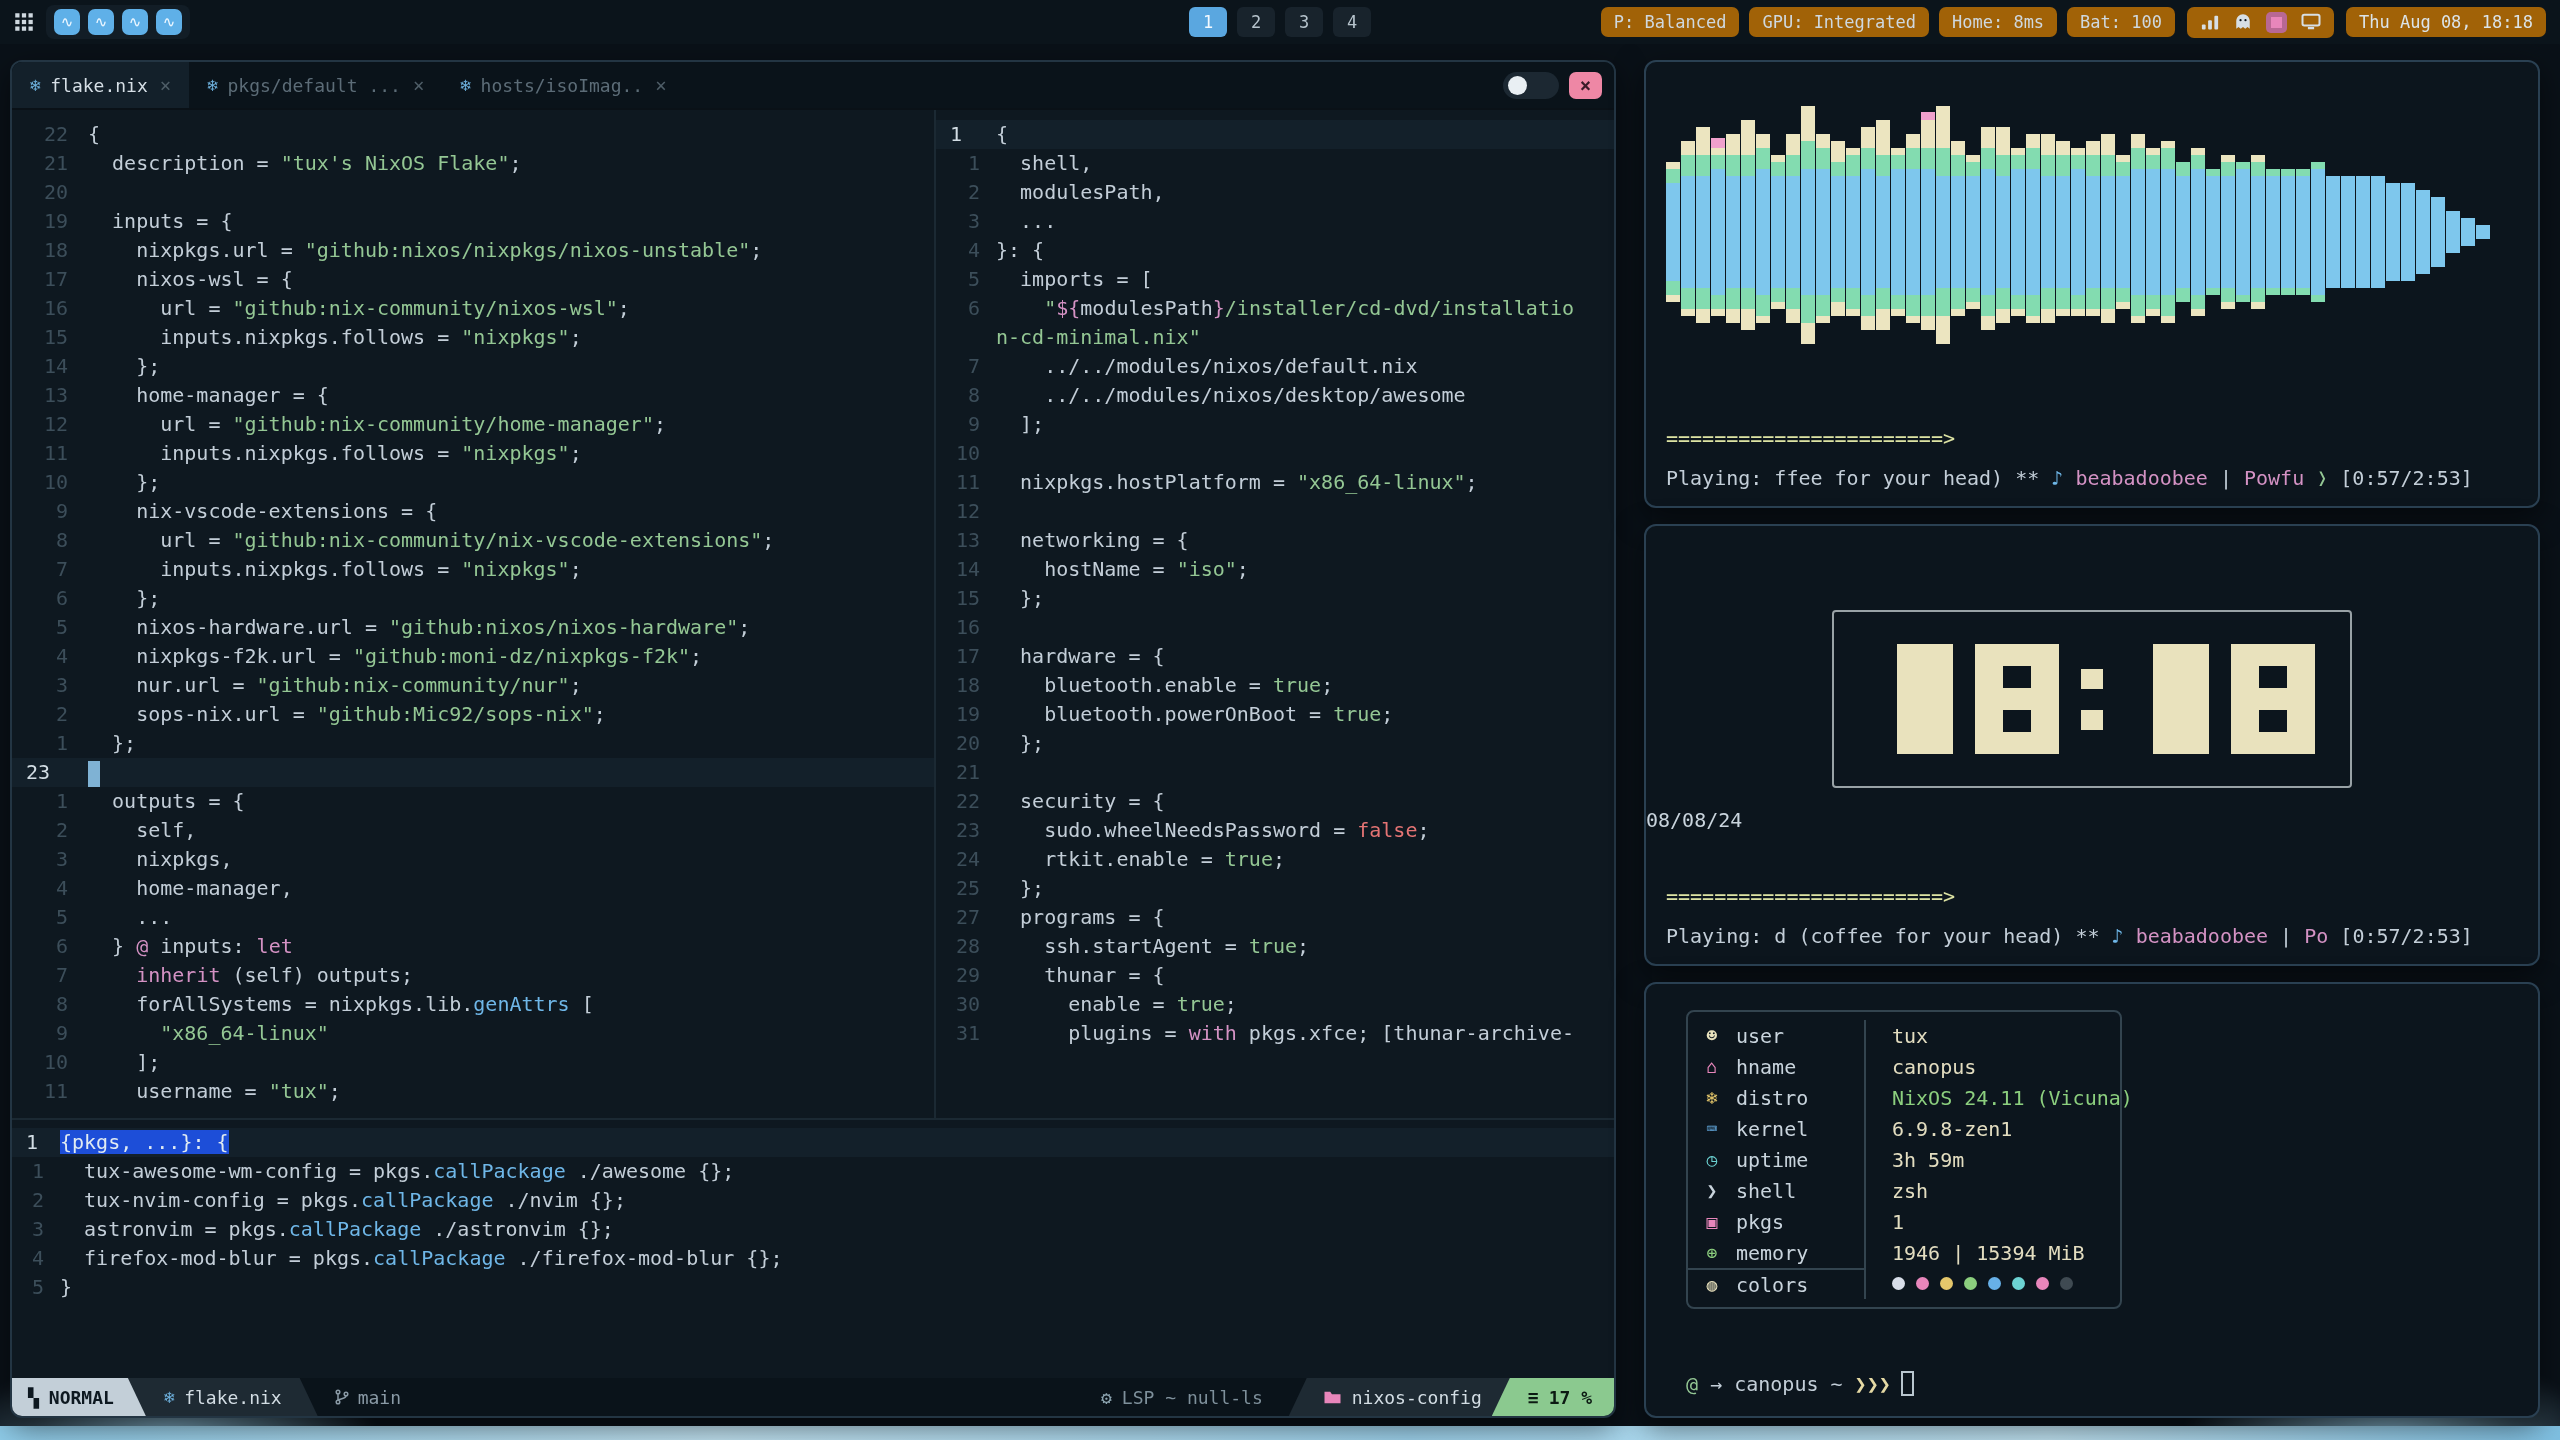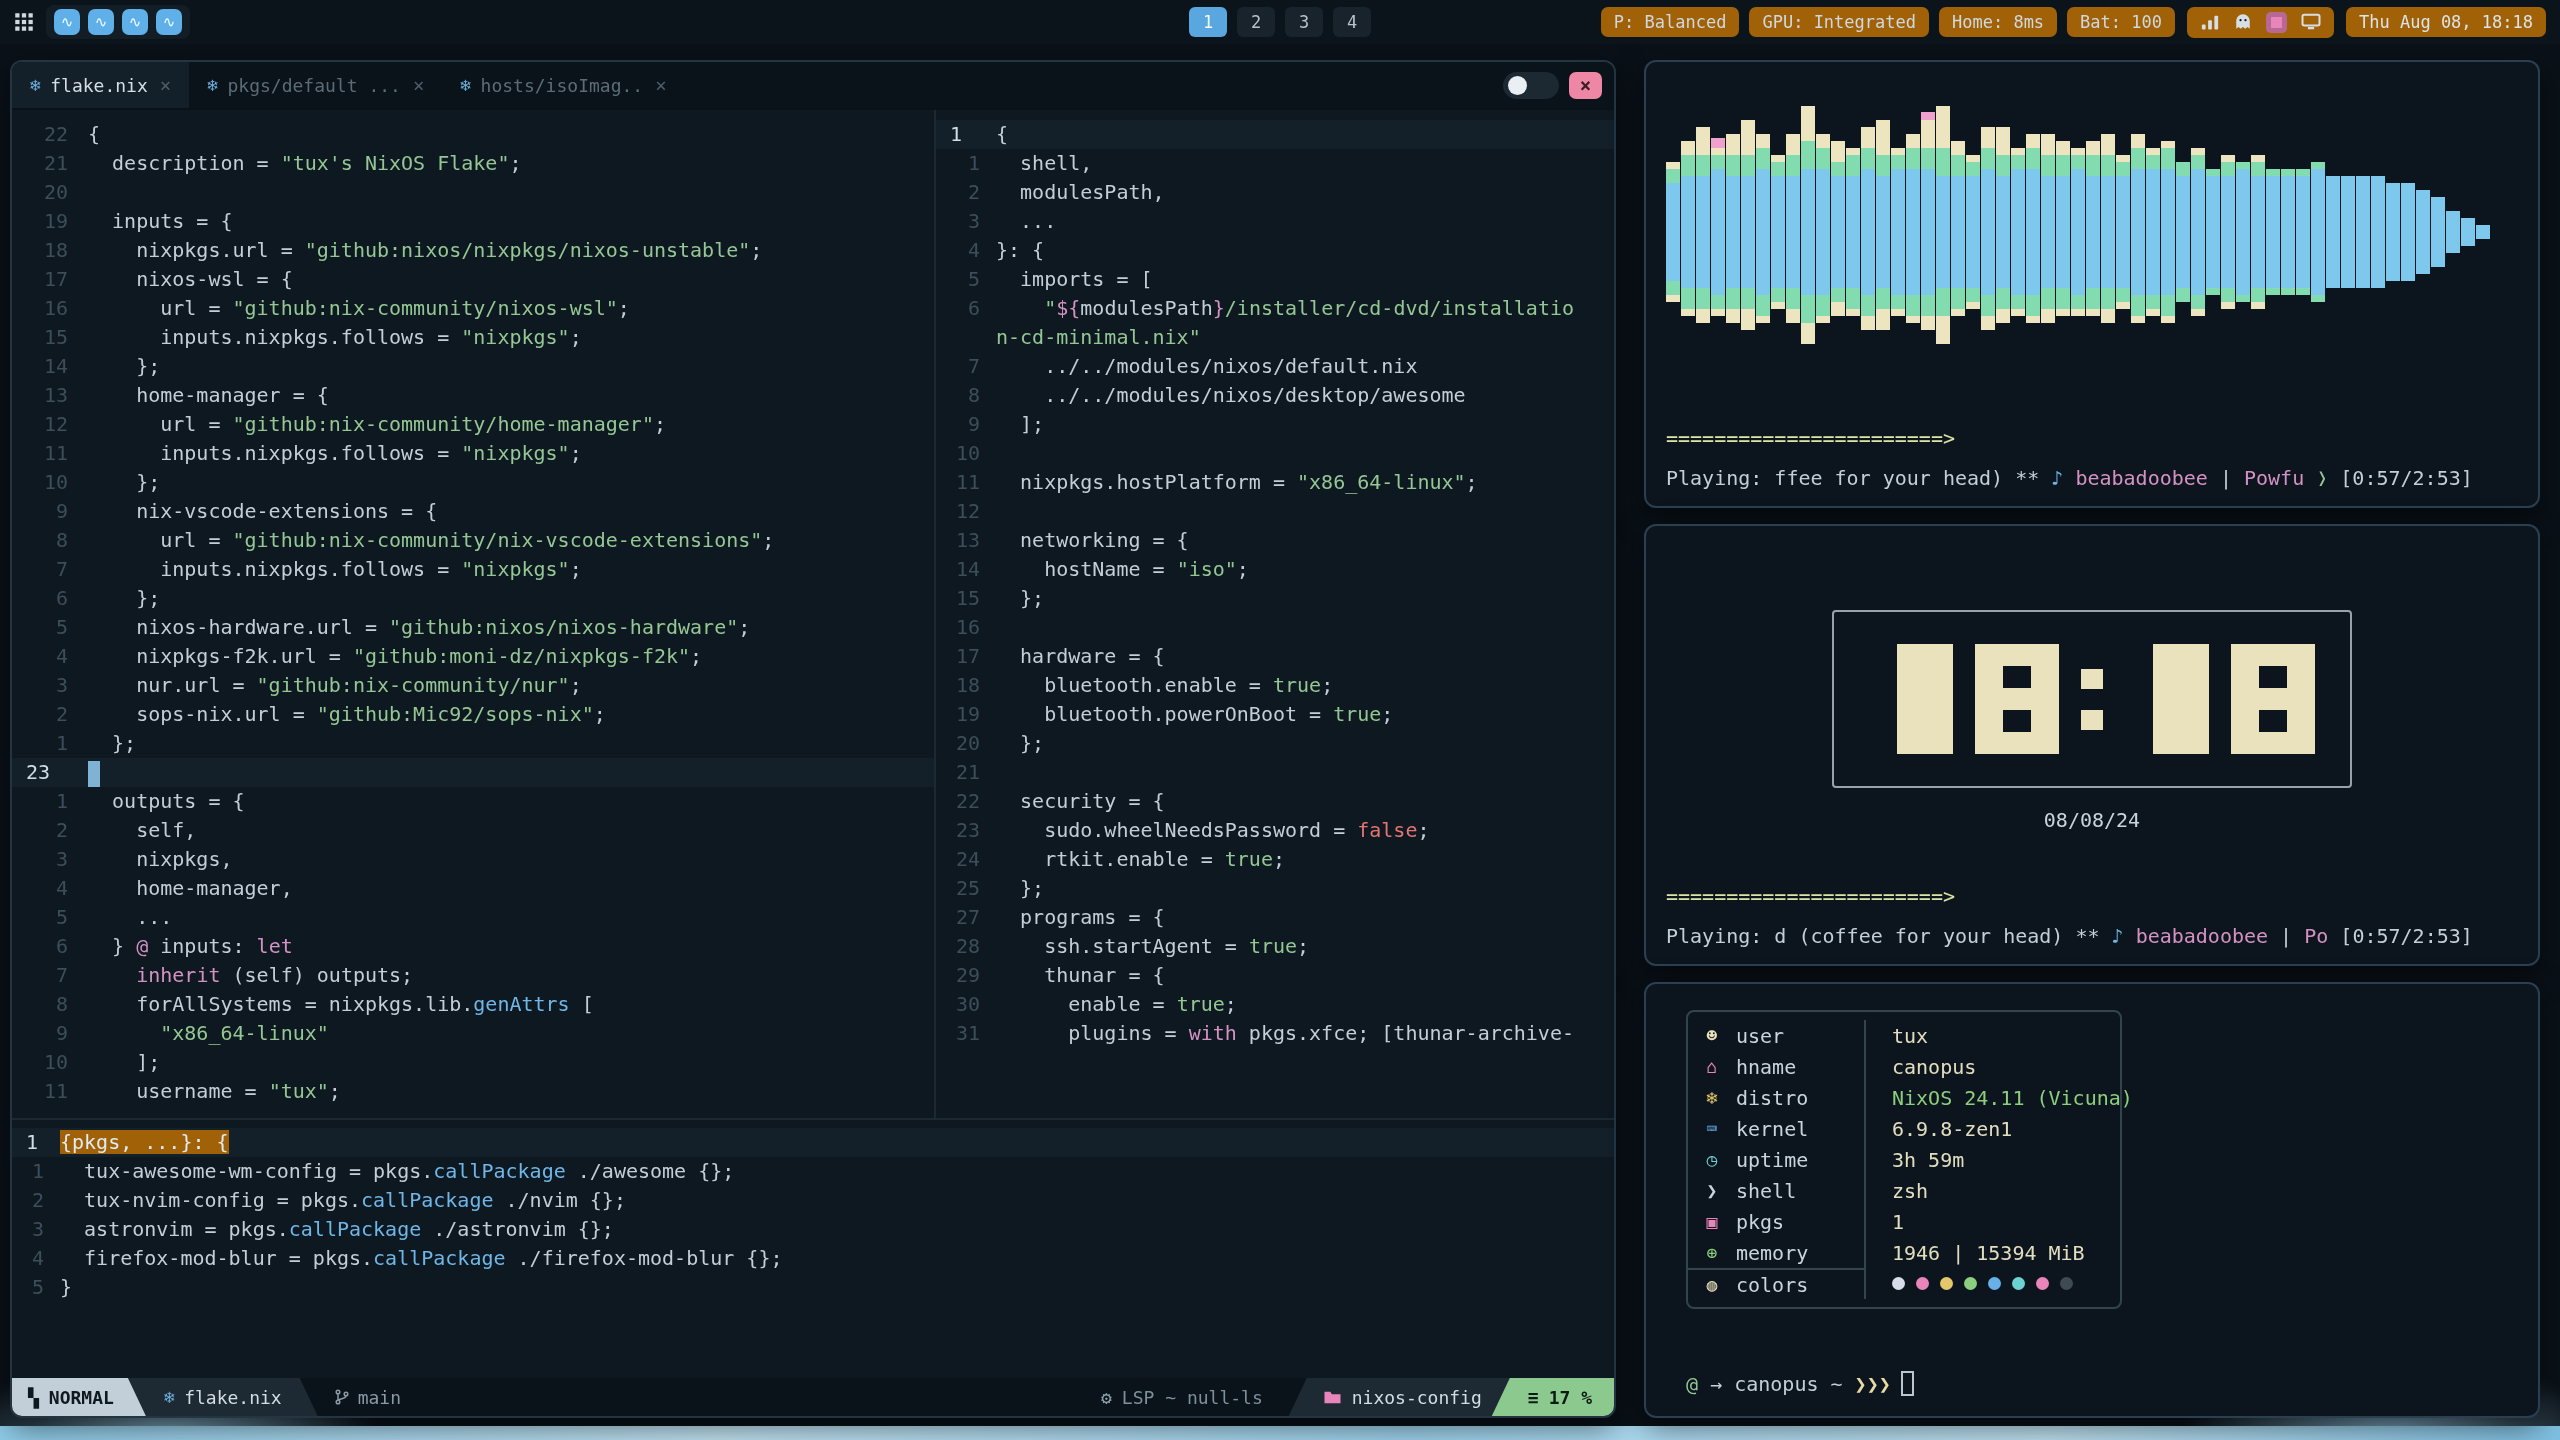--- a/index.html
+++ b/index.html
@@ -62,21 +62,21 @@
   .cl .ln{flex:0 0 auto;text-align:right;color:#3c4e5a;box-sizing:border-box;}
   .pane-l .ln{width:76px;padding-right:20px;}
   .pane-r .ln{width:60px;padding-right:16px;}
   .pane-b .ln{width:48px;padding-right:16px;}
   .cl.cur .ln{text-align:left;padding-left:14px;color:#d2dde4;}
   .cl.cur.hl{background:rgba(30,48,62,.35);}
   .code{flex:1 1 auto;}
 
   .tk-w{color:#c3ced8;} .tk-g{color:#94c794;} .tk-b{color:#6fb7e8;} .tk-p{color:#d492c4;}
   .tk-r{color:#e57474;} .tk-y{color:#e5d9a4;}
-  .tk-sel{background:#a16207;color:#e0ebf2;}
+  .tk-sel{background:#1d4ed8;color:#e0ebf2;}
   .blockcursor{display:inline-block;width:12px;height:26px;background:#7fb2d4;vertical-align:middle;}
 
   
   .statusline{flex:0 0 38px;height:38px;background:#0a131a;display:flex;align-items:stretch;
     font-size:18px;position:relative;}
   .seg{display:flex;align-items:center;gap:10px;}
   .seg-mode{background:#c3cfd8;color:#0d1820;font-weight:bold;padding:0 32px 0 16px;
     clip-path:polygon(0 0,calc(100% - 18px) 0,100% 100%,0 100%);position:relative;z-index:3;}
   .seg-file{background:#1e2a33;color:#d3dde4;margin-left:-18px;padding:0 36px;
     clip-path:polygon(0 0,calc(100% - 18px) 0,100% 100%,0 100%);position:relative;z-index:2;}
@@ -98,21 +98,21 @@
   .sepline{position:absolute;left:20px;bottom:56px;font-size:20px;color:#dde3a3;white-space:pre;}
   .playing{position:absolute;left:20px;bottom:16px;font-size:20px;color:#d5dde5;white-space:pre;}
 
   
   .clockbox{width:520px;height:178px;margin:84px auto 0;border:2px solid #99a2a6;border-radius:4px;
     display:flex;align-items:center;justify-content:center;gap:22px;box-sizing:border-box;}
   .digit{display:grid;grid-template-columns:repeat(3,28px);grid-template-rows:repeat(5,22px);}
   .digit .on{background:#e9e2bd;}
   .colon{height:110px;display:flex;flex-direction:column;justify-content:space-around;padding:14px 0;box-sizing:border-box;}
   .ccell{width:22px;height:20px;background:#e9e2bd;}
-  .clockdate{text-align:center;margin-top:20px;font-size:20px;color:#c9d4dd;}
+  .clockdate{text-align:left;margin-top:20px;font-size:20px;color:#c9d4dd;}
 
   
   .fetchbox{position:absolute;left:40px;top:26px;width:436px;border:2px solid #33444f;border-radius:8px;
     padding:8px 0;box-sizing:border-box;}
   .frow{display:flex;height:31px;align-items:center;font-size:20px;}
   .fleft{flex:0 0 178px;display:flex;align-items:center;height:100%;border-right:2px solid #33444f;box-sizing:border-box;}
   .fleft.topline{border-top:2px solid #33444f;}
   .ficon{width:48px;text-align:center;font-size:18px;}
   .flabel{color:#c9d4dd;}
   .fvalue{padding-left:26px;color:#e3ddc0;white-space:pre;}

